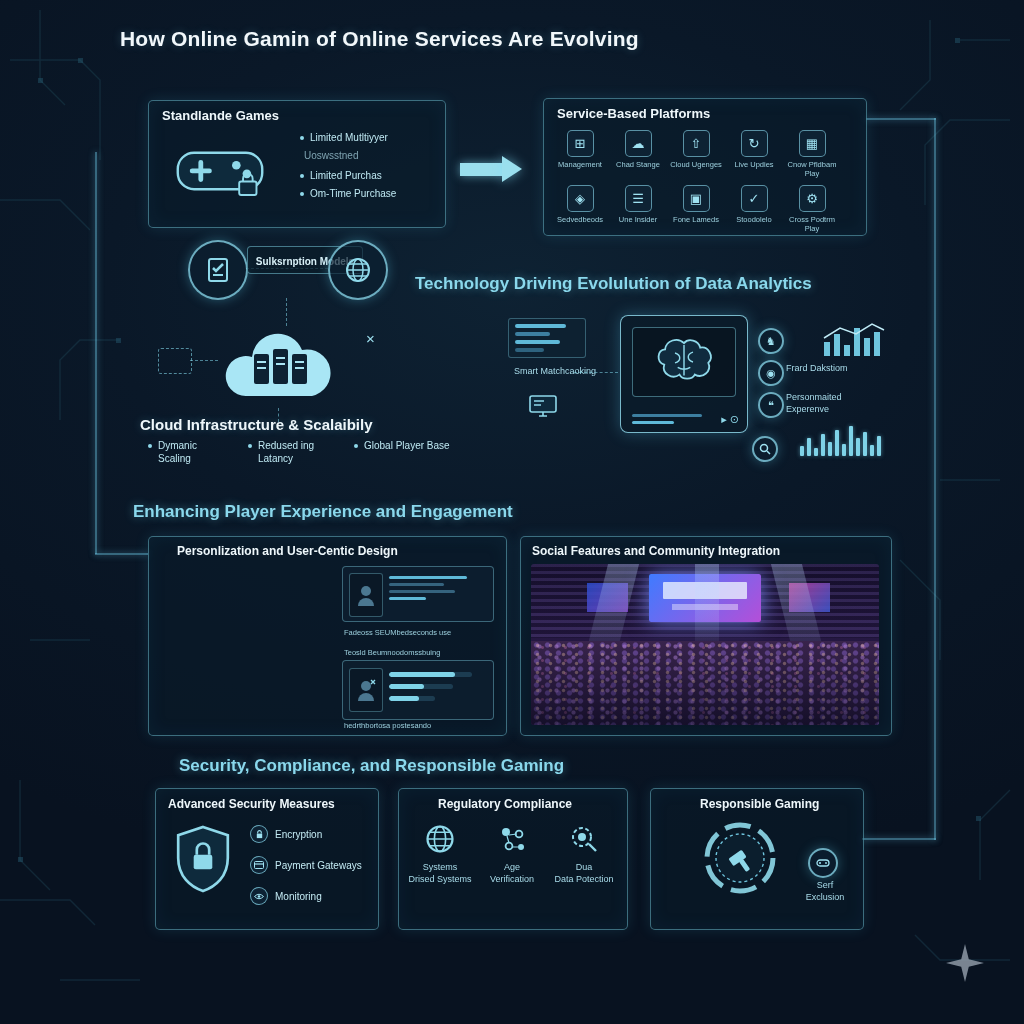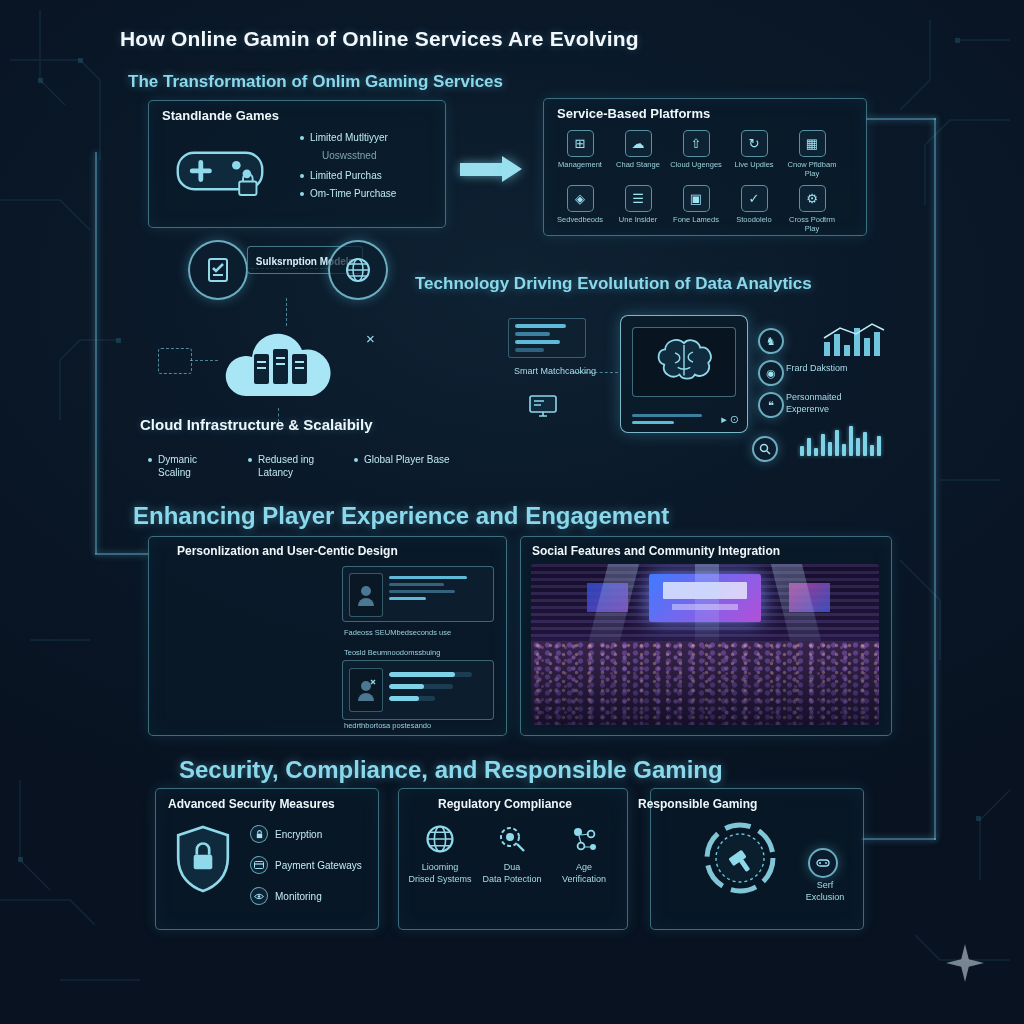--- a/index.html
+++ b/index.html
@@ -6,28 +6,28 @@
   #canvas{
     position:relative;width:1024px;height:1024px;overflow:hidden;
     background:
       radial-gradient(ellipse 900px 600px at 50% 28%, #0e2233 0%, #0a1828 45%, #081220 100%);
     font-family:"Liberation Sans","DejaVu Sans",sans-serif;
     color:#dcedf4;
   }
   .abs{position:absolute;}
   .h1{font-size:21px;font-weight:bold;color:#f2f8fb;letter-spacing:.2px;text-shadow:0 0 8px rgba(130,220,245,.25);}
   .h2{font-size:17px;font-weight:bold;color:#8ad8ec;text-shadow:0 0 10px rgba(110,215,240,.45);}
-  .h2big{font-size:24px;}
+  .h2big{font-size:17px;}
   .panel{background:rgba(10,28,42,.55);border:1px solid rgba(125,215,235,.45);border-radius:5px;
          box-shadow:0 0 14px rgba(70,180,215,.15), inset 0 0 18px rgba(40,110,150,.10);}
   .ptitle{font-size:13px;font-weight:bold;color:#eef7fb;}
   .ptitle-sm{font-size:12px;font-weight:bold;color:#eef7fb;}
   .brow{display:flex;gap:6px;margin-bottom:5px;font-size:10px;color:#bfe9f3;line-height:1.25;}
   .brow .dot{width:4px;height:4px;border-radius:50%;background:#8fd9ea;margin-top:4px;flex:0 0 auto;}
-  .brow.sub{margin-left:22px;color:#7fa4b2;}
+  .brow.sub{margin-left:4px;color:#7fa4b2;}
   .tiny{font-size:7.5px;color:#9ccfdd;line-height:1.25;}
   .lbl9{font-size:9px;color:#a9dcea;line-height:1.3;}
   .svgico{display:block;}
   .cell{width:58px;display:flex;flex-direction:column;align-items:center;text-align:center;}
   .cellico{width:25px;height:25px;border:1px solid rgba(140,220,240,.6);border-radius:5px;
            display:flex;align-items:center;justify-content:center;color:#9fe2f2;font-size:13px;
            background:rgba(16,40,58,.6);margin-bottom:3px;}
   .circ{border-radius:50%;border:2px solid rgba(140,220,240,.75);background:rgba(12,32,48,.7);
         box-shadow:0 0 12px rgba(90,200,230,.35);display:flex;align-items:center;justify-content:center;}
   .glowline{background:rgba(110,205,235,.45);box-shadow:0 0 6px rgba(110,205,235,.5);}
@@ -78,21 +78,20 @@
   </svg>
 
   <div class="abs glowline" style="left:95px;top:152px;width:2px;height:402px;"></div>
   <div class="abs glowline" style="left:95px;top:553px;width:53px;height:2px;"></div>
   <div class="abs glowline" style="left:934px;top:118px;width:2px;height:722px;"></div>
   <div class="abs glowline" style="left:866px;top:118px;width:70px;height:2px;"></div>
   <div class="abs glowline" style="left:862px;top:838px;width:74px;height:2px;"></div>
 
   <div class="abs h1" style="left:120px;top:27px;">How Online Gamin of Online Services Are Evolving</div>
 
-  <div class="abs h2" style="left:128px;top:72px;">The Transformation of Onlim Gaming Services</div>
 
   <div class="abs panel" style="left:148px;top:100px;width:296px;height:126px;"></div>
   <div class="abs ptitle" style="left:162px;top:108px;">Standlande Games</div>
   <svg class="abs svgico" style="left:172px;top:138px;" width="96" height="64" viewBox="0 0 100 64">
     <rect x="6" y="14" width="88" height="38" rx="17" fill="#0e2a3c" stroke="#8fd9ea" stroke-width="2.5"></rect>
     <path d="M30 24 v18 M21 33 h18" stroke="#8fd9ea" stroke-width="5" stroke-linecap="round"></path>
     <circle cx="67" cy="27" r="4.5" fill="#8fd9ea"></circle>
     <circle cx="78" cy="36" r="4.5" fill="#8fd9ea"></circle>
     <rect x="70" y="44" width="18" height="14" rx="2" fill="#0e2a3c" stroke="#8fd9ea" stroke-width="2"></rect>
     <path d="M74 44 v-3 a5 5 0 0 1 10 0 v3" fill="none" stroke="#8fd9ea" stroke-width="2"></path>
@@ -196,21 +195,21 @@
       <rect x="61" y="31" width="15" height="35" rx="2"></rect>
       <rect x="80" y="36" width="15" height="30" rx="2"></rect>
     </g>
     <g stroke="#a9e6f5" stroke-width="2">
       <path d="M45 44 h9 M45 50 h9 M64 40 h9 M64 46 h9 M83 44 h9 M83 50 h9"></path>
     </g>
   </svg>
   <div class="abs" style="left:366px;top:330px;font-size:15px;color:#9fe2f2;">×</div>
   <div class="abs dashvert" style="left:278px;top:408px;height:14px;"></div>
   <div class="abs" style="left:140px;top:416px;font-size:15px;font-weight:bold;color:#eef7fb;text-shadow:0 0 8px rgba(130,220,245,.3);">Cloud Infrastructure &amp; Scalaibily</div>
-  <div class="abs" style="left:148px;top:454px;width:330px;display:flex;gap:22px;">
+  <div class="abs" style="left:148px;top:440px;width:330px;display:flex;gap:22px;">
     <div class="brow" style="width:78px;">
         <span class="dot"></span>
         <span>Dymanic Scaling</span>
       </div>
     <div class="brow" style="width:84px;">
         <span class="dot"></span>
         <span>Redused ing Latancy</span>
       </div>
     <div class="brow" style="width:110px;">
         <span class="dot"></span>
@@ -392,44 +391,44 @@
 
   <div class="abs panel" style="left:398px;top:788px;width:228px;height:140px;"></div>
   <div class="abs ptitle-sm" style="left:438px;top:797px;">Regulatory Compliance</div>
   <div class="abs" style="left:404px;top:822px;width:216px;display:flex;justify-content:space-around;text-align:center;">
     <div style="width:70px;">
       <svg width="34" height="34" viewBox="0 0 30 30" style="margin:0 auto 6px;display:block;">
           <circle cx="15" cy="15" r="11" fill="none" stroke="#8fd9ea" stroke-width="2"></circle>
           <ellipse cx="15" cy="15" rx="5" ry="11" fill="none" stroke="#8fd9ea" stroke-width="1.4"></ellipse>
           <path d="M4 15 h22 M6 9 h18 M6 21 h18" stroke="#8fd9ea" stroke-width="1.4"></path>
         </svg>
-      <div class="lbl9"><span>Liooming</span><br><span>Drised Systems</span></div>
-    </div>
-    <div style="width:70px;">
-      <svg width="34" height="34" viewBox="0 0 34 34" style="margin:0 auto 6px;display:block;">
-        <circle cx="15" cy="15" r="9" fill="none" stroke="#8fd9ea" stroke-width="2" stroke-dasharray="4 2.5"></circle>
-        <circle cx="15" cy="15" r="4" fill="#8fd9ea"></circle>
-        <path d="M22 22 l7 7" stroke="#8fd9ea" stroke-width="2.4"></path>
-      </svg>
-      <div class="lbl9"><span>Dua</span><br><span>Data Potection</span></div>
+      <div class="lbl9"><span>Systems</span><br><span>Drised Systems</span></div>
     </div>
     <div style="width:70px;">
       <svg width="34" height="34" viewBox="0 0 34 34" style="margin:0 auto 6px;display:block;">
         <circle cx="11" cy="10" r="4" fill="#8fd9ea"></circle>
           <circle cx="24" cy="12" r="3.4" fill="none" stroke="#8fd9ea" stroke-width="1.8"></circle>
         <circle cx="14" cy="24" r="3.4" fill="none" stroke="#8fd9ea" stroke-width="1.8"></circle>
           <circle cx="26" cy="25" r="3" fill="#8fd9ea"></circle>
         <path d="M14 13 l8 -1 M12 14 l2 7 M17 25 l6 0" stroke="#8fd9ea" stroke-width="1.2"></path>
       </svg>
       <div class="lbl9"><span>Age</span><br><span>Verification</span></div>
     </div>
+    <div style="width:70px;">
+      <svg width="34" height="34" viewBox="0 0 34 34" style="margin:0 auto 6px;display:block;">
+        <circle cx="15" cy="15" r="9" fill="none" stroke="#8fd9ea" stroke-width="2" stroke-dasharray="4 2.5"></circle>
+        <circle cx="15" cy="15" r="4" fill="#8fd9ea"></circle>
+        <path d="M22 22 l7 7" stroke="#8fd9ea" stroke-width="2.4"></path>
+      </svg>
+      <div class="lbl9"><span>Dua</span><br><span>Data Potection</span></div>
+    </div>
   </div>
 
   <div class="abs panel" style="left:650px;top:788px;width:212px;height:140px;"></div>
-  <div class="abs ptitle-sm" style="left:638px;top:797px;">Responsible Gaming</div>
+  <div class="abs ptitle-sm" style="left:700px;top:797px;">Responsible Gaming</div>
   <svg class="abs svgico" style="left:700px;top:818px;" width="80" height="80" viewBox="0 0 80 80">
     <circle cx="40" cy="40" r="33" fill="none" stroke="#8fd9ea" stroke-width="5" stroke-dasharray="26 9" opacity="0.9"></circle>
     <circle cx="40" cy="40" r="24" fill="rgba(12,32,48,.8)" stroke="#6fc5de" stroke-width="1.4" stroke-dasharray="3 3"></circle>
     <g transform="rotate(-35 40 40)">
       <rect x="30" y="34" width="16" height="9" rx="1.5" fill="#8fd9ea"></rect>
       <rect x="37" y="42" width="5" height="13" rx="1.5" fill="#8fd9ea"></rect>
     </g>
   </svg>
   <div class="abs circ" style="left:808px;top:848px;width:26px;height:26px;">
     <svg width="14" height="10" viewBox="0 0 14 10">

